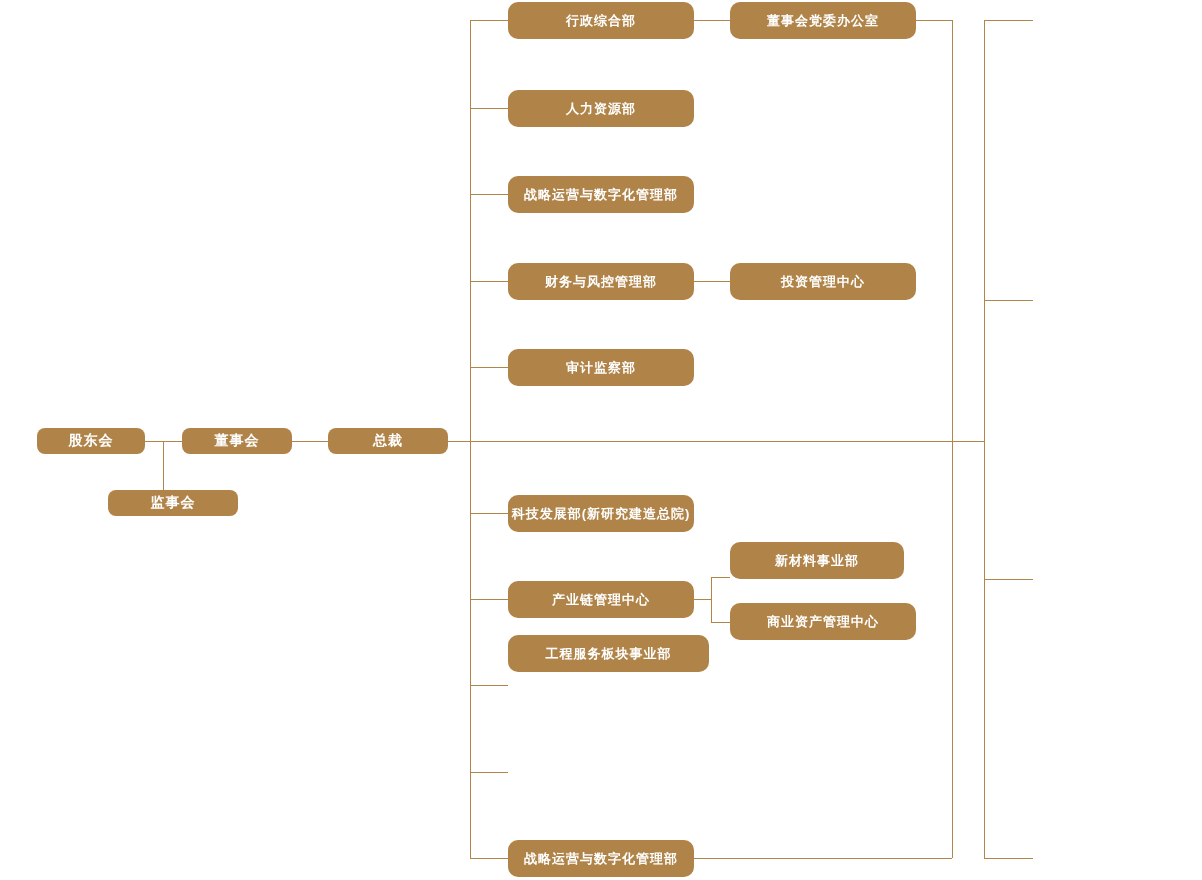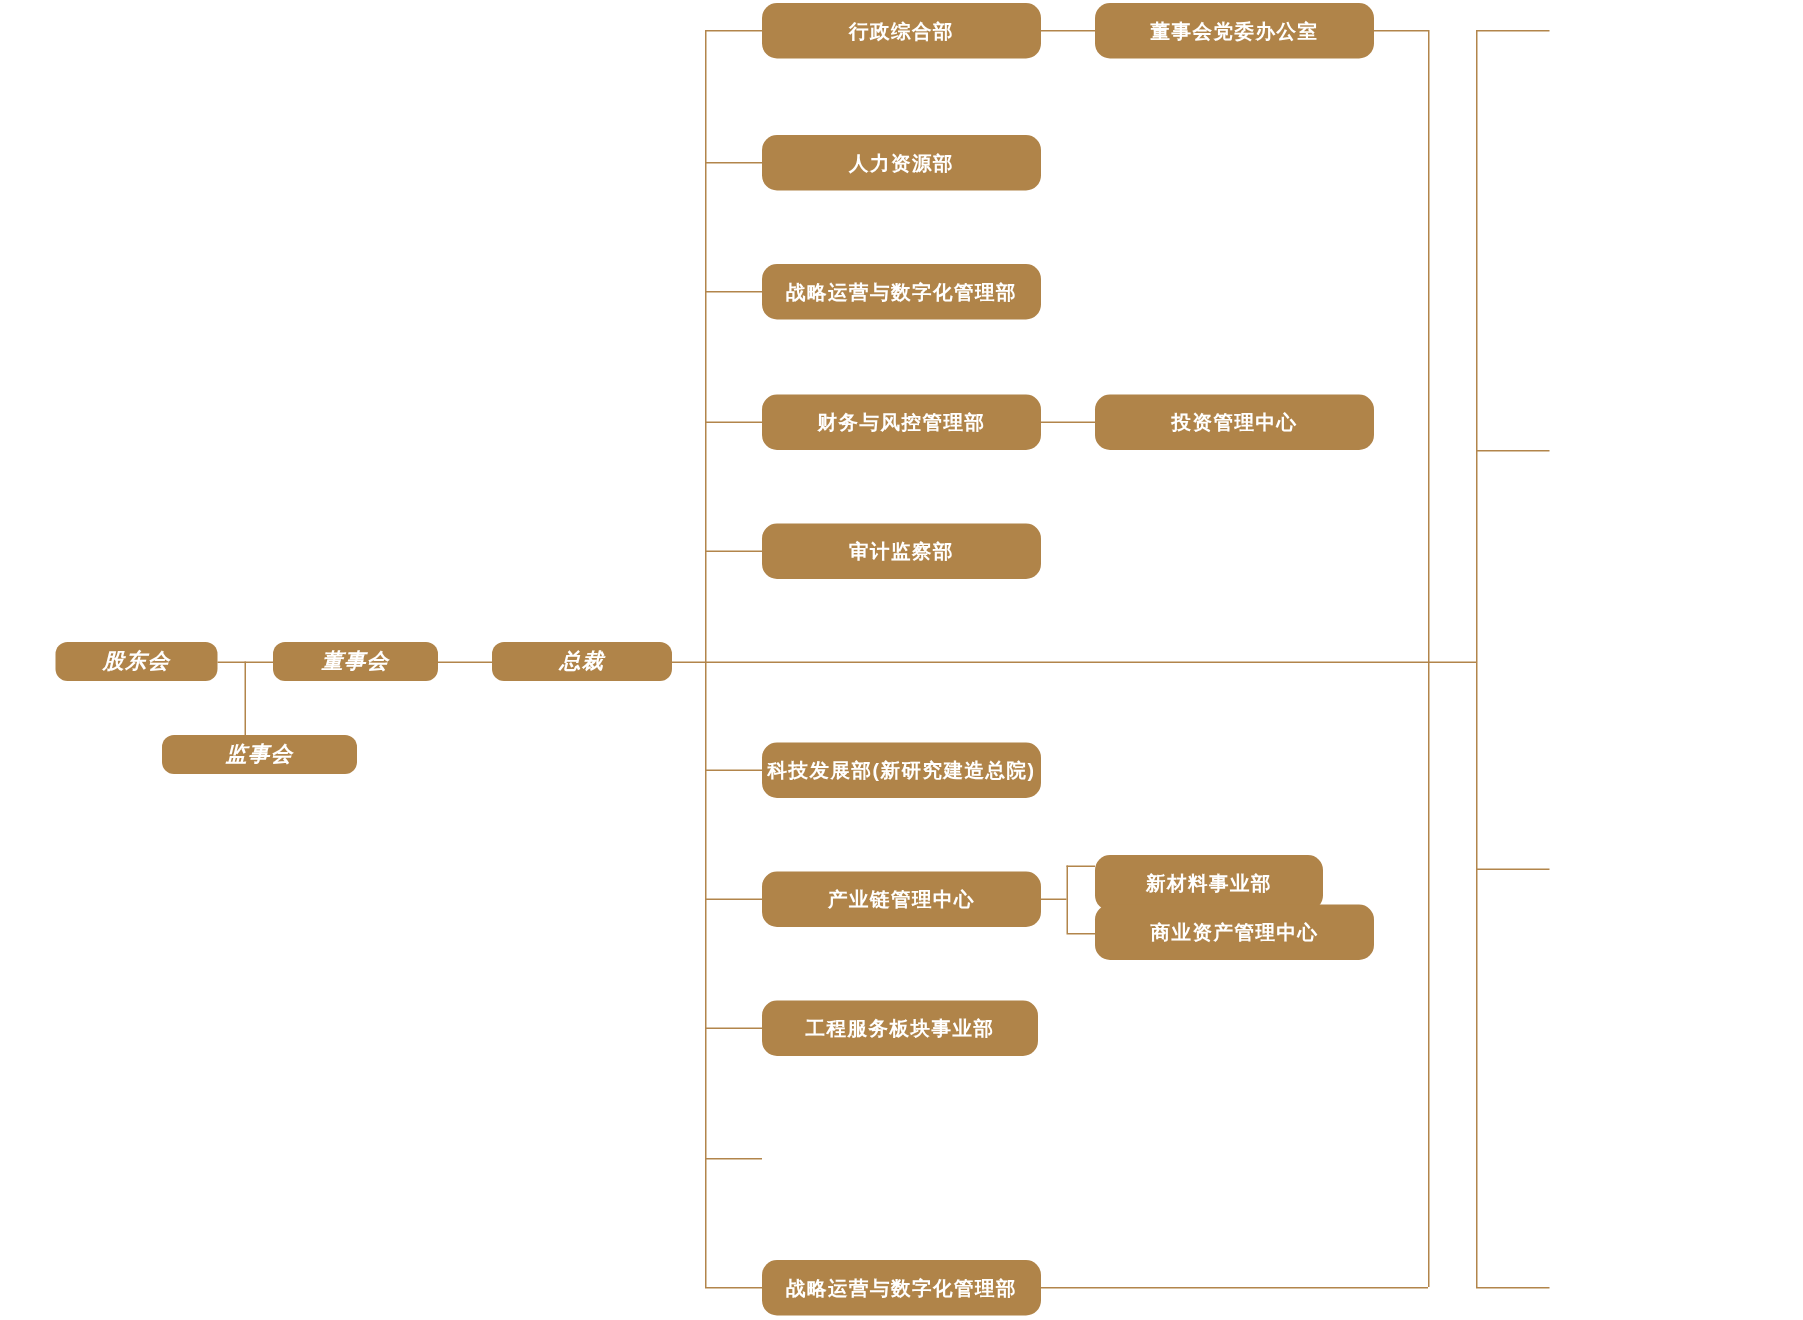--- a/index.html
+++ b/index.html
@@ -21,21 +21,21 @@
     display: flex;
     align-items: center;
     justify-content: center;
     text-align: center;
     border-radius: 10px;
     font-size: 13px;
     font-weight: 600;
     letter-spacing: 1px;
     white-space: nowrap;
   }
-  .node.small { border-radius: 8px; font-size: 14px; font-style: italic; }
+  .node.small { border-radius: 8px; font-size: 14px; }
 </style>
 </head>
 <body>
 
 <div class="canvas" style="--box-color: #b08449; --line-color: #b2854b; --text-color: #ffffff; --bg-color: #ffffff;">
 
   <div class="line h" style="left:145px; top:441px; width:37px"></div>
   <div class="line h" style="left:292px; top:441px; width:36px"></div>
   <div class="line h" style="left:437px; top:441px; width:547px"></div>
   <div class="line v" style="left:163px; top:441px; height:49px"></div>
@@ -74,21 +74,21 @@
   <div class="node small" style="left:328px; top:428px; width:120px; height:26px">总裁</div>
   <div class="node small" style="left:108px; top:490px; width:130px; height:26px">监事会</div>
 
   <div class="node" style="left:508px; top:2px;   width:186px; height:37px">行政综合部</div>
   <div class="node" style="left:508px; top:90px;  width:186px; height:37px">人力资源部</div>
   <div class="node" style="left:508px; top:176px; width:186px; height:37px">战略运营与数字化管理部</div>
   <div class="node" style="left:508px; top:263px; width:186px; height:37px">财务与风控管理部</div>
   <div class="node" style="left:508px; top:349px; width:186px; height:37px">审计监察部</div>
   <div class="node" style="left:508px; top:495px; width:186px; height:37px">科技发展部(新研究建造总院)</div>
   <div class="node" style="left:508px; top:581px; width:186px; height:37px">产业链管理中心</div>
-  <div class="node" style="left:508px; top:667px; width:184px; height:37px">工程服务板块事业部</div>
+  <div class="node" style="left:508px; top:635px; width:201px; height:37px">工程服务板块事业部</div>
   <div class="node" style="left:508px; top:840px; width:186px; height:37px">战略运营与数字化管理部</div>
 
   <div class="node" style="left:730px; top:2px;   width:186px; height:37px">董事会党委办公室</div>
   <div class="node" style="left:730px; top:263px; width:186px; height:37px">投资管理中心</div>
-  <div class="node" style="left:730px; top:570px; width:152px; height:37px">新材料事业部</div>
+  <div class="node" style="left:730px; top:542px; width:174px; height:37px">新材料事业部</div>
   <div class="node" style="left:730px; top:603px; width:186px; height:37px">商业资产管理中心</div>
 
 </div>
 
 </body></html>

